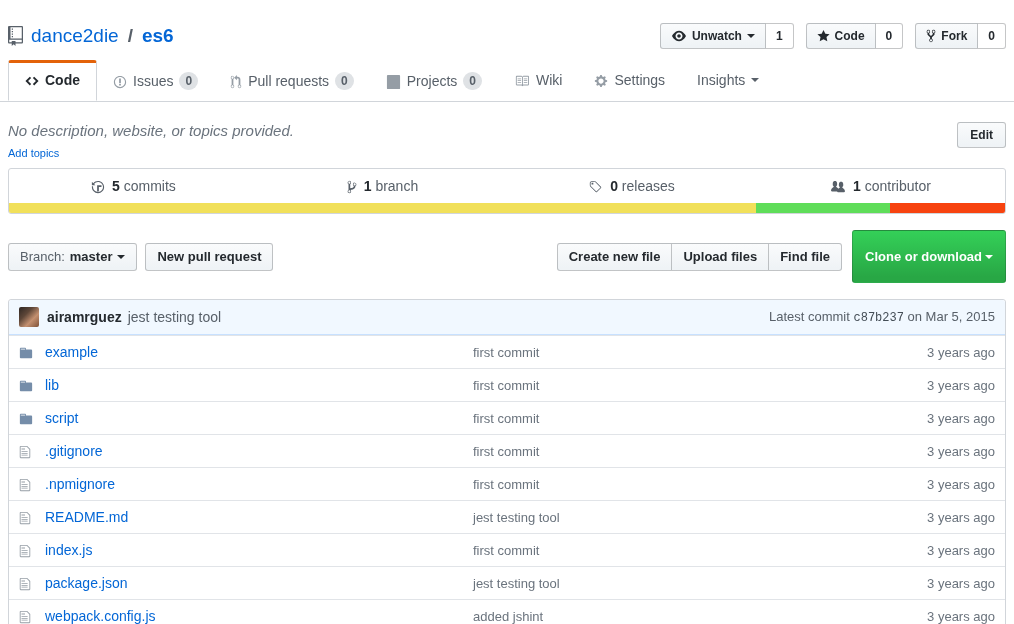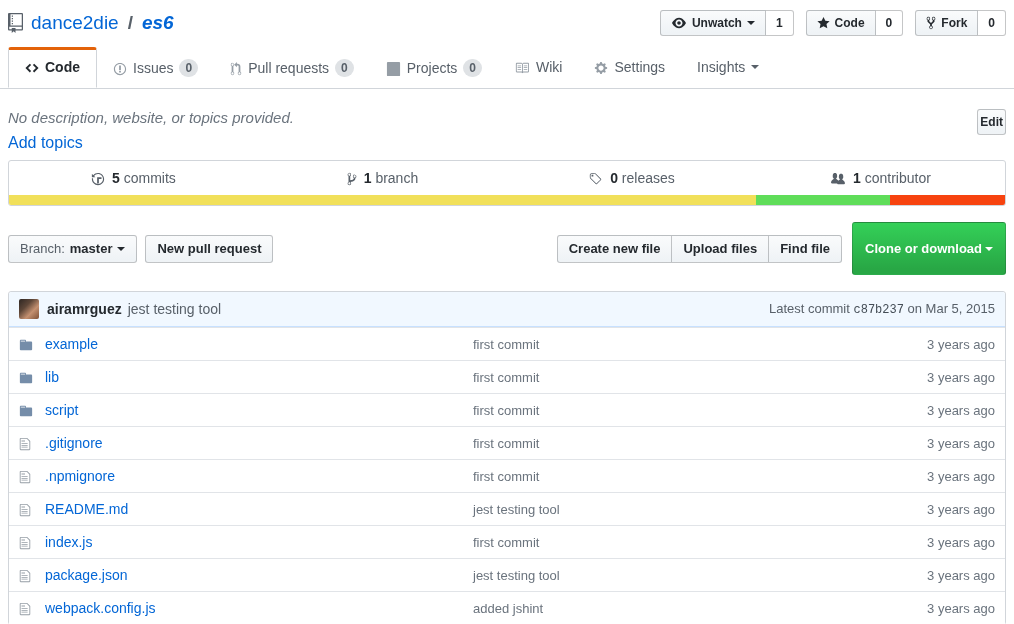--- a/index.html
+++ b/index.html
@@ -6,27 +6,27 @@
   html,body { background:#fff; }
   body {
     width: 1014px; height: 624px; overflow: hidden;
     font-family: "Liberation Sans", "DejaVu Sans", sans-serif;
     color: #24292e; font-size: 14px;
   }
   a { text-decoration: none; cursor: pointer; }
   svg { display: inline-block; vertical-align: text-bottom; fill: currentColor; }
 
   
-  .pagehead { padding: 8px 8px 0 8px; display: flex; justify-content: space-between; align-items: flex-start; }
+  .pagehead { padding: 21px 8px 0 8px; display: flex; justify-content: space-between; align-items: flex-start; }
   .repo-title { display: flex; align-items: center; gap: 8px; font-size: 19px; line-height: 30px; }
   .repo-title .repo-icon { color: #586069; }
   .repo-title a { color: #0366d6; }
   .repo-title .owner { font-weight: 400; }
   .repo-title .slash { color: #586069; margin: 0 1px; }
-  .repo-title .name { font-weight: 700; font-style: italic; }
+  .repo-title .name { font-weight: 700; }
 
   .pagehead-actions { display: flex; gap: 12px; margin-top: 2px; }
   .btn-group { display: inline-flex; }
   .btn {
     display: inline-flex; align-items: center; gap: 5px;
     padding: 4px 10px; font-size: 12px; font-weight: 600; line-height: 16px;
     color: #24292e; background: linear-gradient(-180deg, #fafbfc, #eff3f6 90%);
     border: 1px solid rgba(27,31,35,0.25); border-radius: 3px; cursor: pointer;
     white-space: nowrap;
   }
@@ -55,22 +55,22 @@
   }
   .tab.active .tab-icon { color: #24292e; }
   .counter {
     background: #dfe2e5; color: #586069; font-size: 12px; font-weight: 600;
     padding: 1px 6px; border-radius: 10px; line-height: 16px;
   }
 
   
   .about-row { padding: 20px 8px 0 8px; display: flex; justify-content: space-between; align-items: flex-start; }
   .repo-desc { font-style: italic; color: #6a737d; font-size: 15px; }
-  .add-topics { display: inline-block; margin-top: 8px; font-size: 16px; color: #0366d6; }
-  .btn-edit { padding: 4px 2px; font-size: 12px; }
+  .add-topics { display: inline-block; margin-top: 8px; font-size: 11px; color: #0366d6; }
+  .btn-edit { padding: 4px 12px; font-size: 12px; }
 
   
   .stats-box {
     margin: 8px 8px 0 8px; border: 1px solid #d1d5da; border-radius: 3px;
     overflow: hidden;
   }
   .stats { display: flex; }
   .stat {
     flex: 1; text-align: center; padding: 9px 0; font-size: 14px;
     color: #586069; cursor: pointer;

